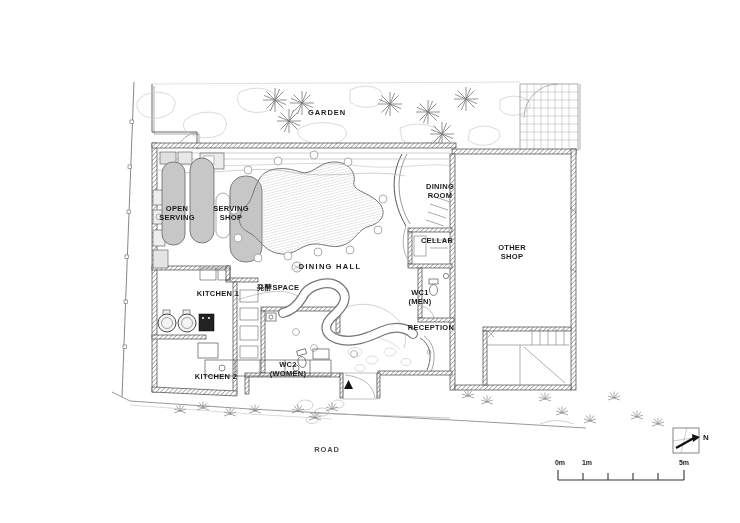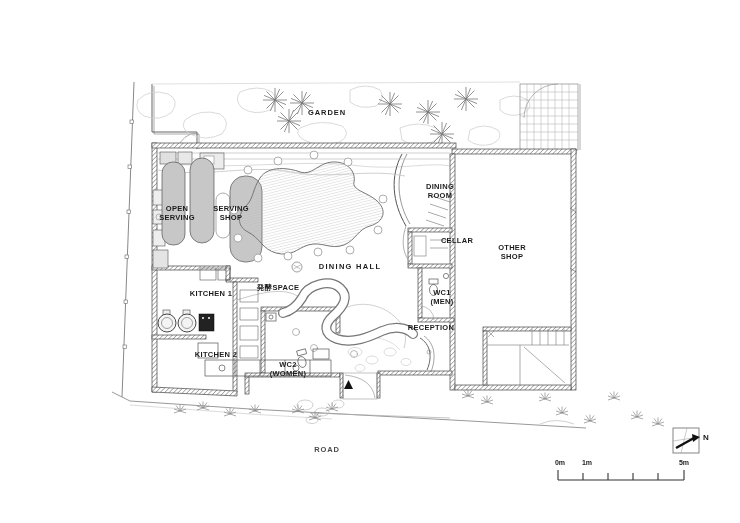--- a/index.html
+++ b/index.html
@@ -16,21 +16,21 @@
     transform:translate(-50%,-50%);
     font-size:7.5px;
     font-weight:600;
     color:#1c1c1c;
     letter-spacing:0.3px;
     line-height:1.25;
     text-align:center;
     white-space:pre-line;
     pointer-events:none;
   }
-  .lbl.wide{letter-spacing:1.3px;margin-left:20px;}
+  .lbl.wide{letter-spacing:1.3px;}
   .lbl.gard{letter-spacing:0.9px;}
   .lbl.road{color:#4a4a4a;letter-spacing:0.8px;}
   .lbl.scale{font-size:7px;letter-spacing:0;}
   .lbl.north{font-size:8px;letter-spacing:0;}
 </style>
 </head>
 <body>
 
 <div class="canvas">
 
@@ -364,30 +364,30 @@
   </svg>
 
   <div class="lbl gard" style="left:327px;top:113px">GARDEN</div>
   <div class="lbl" style="left:177px;top:213px">OPEN
 SERVING</div>
   <div class="lbl" style="left:231px;top:213px">SERVING
 SHOP</div>
   <div class="lbl wide" style="left:330px;top:267px">DINING HALL</div>
   <div class="lbl" style="left:440px;top:191px">DINING
 ROOM</div>
-  <div class="lbl" style="left:457px;top:241px">CELLAR</div>
+  <div class="lbl" style="left:437px;top:241px">CELLAR</div>
   <div class="lbl" style="left:512px;top:252px">OTHER
 SHOP</div>
-  <div class="lbl" style="left:211px;top:294px">KITCHEN 1</div>
+  <div class="lbl" style="left:218px;top:294px">KITCHEN 1</div>
   <div class="lbl" style="left:278px;top:288px">発酵SPACE</div>
-  <div class="lbl" style="left:442px;top:297px">WC1
+  <div class="lbl" style="left:420px;top:297px">WC1
 (MEN)</div>
   <div class="lbl" style="left:288px;top:369px">WC2
 (WOMEN)</div>
-  <div class="lbl" style="left:216px;top:355px">KITCHEN 2</div>
+  <div class="lbl" style="left:216px;top:377px">KITCHEN 2</div>
   <div class="lbl" style="left:431px;top:328px">RECEPTION</div>
   <div class="lbl road" style="left:327px;top:450px">ROAD</div>
 
   <div class="lbl scale" style="left:560px;top:463px">0m</div>
   <div class="lbl scale" style="left:587px;top:463px">1m</div>
   <div class="lbl scale" style="left:684px;top:463px">5m</div>
   <div class="lbl north" style="left:706px;top:438px">N</div>
 
 </div>
 

